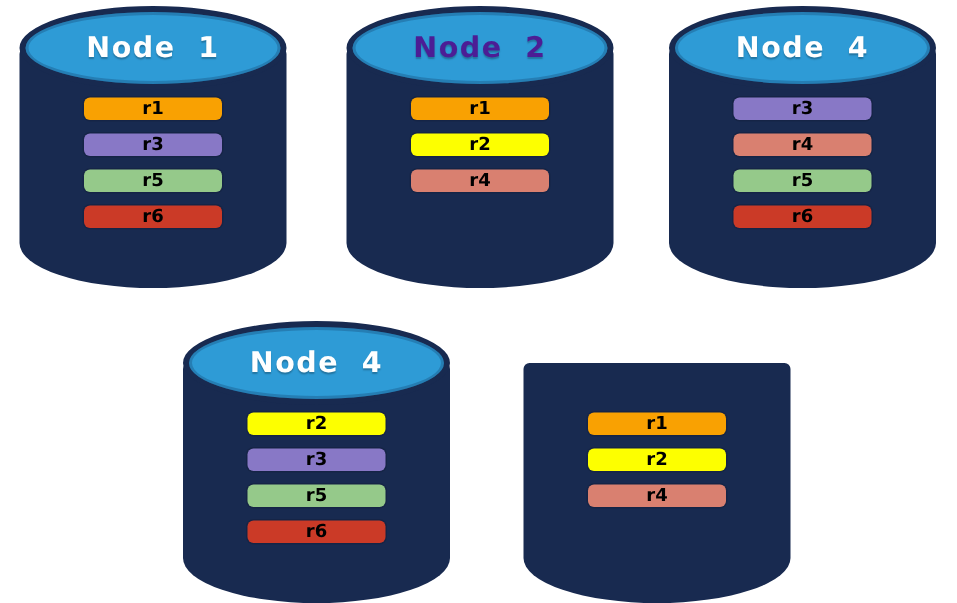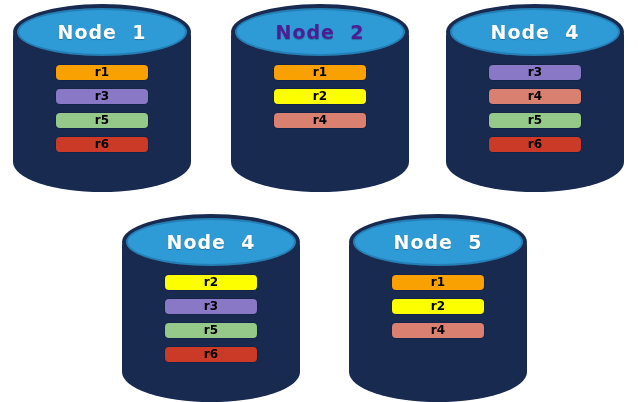--- a/index.html
+++ b/index.html
@@ -121,22 +121,19 @@
     </div>
     <div class="replica-list">
         <div class="bar" style="background-color: rgb(253, 255, 0); color: rgb(0, 0, 0);">r2</div>
         <div class="bar" style="background-color: rgb(136, 120, 198); color: rgb(0, 0, 0);">r3</div>
         <div class="bar" style="background-color: rgb(149, 201, 138); color: rgb(0, 0, 0);">r5</div>
         <div class="bar" style="background-color: rgb(203, 58, 39); color: rgb(0, 0, 0);">r6</div>
       </div>
   </div>
     <div class="node pos-5">
     <div class="node-body"></div>
-    <div class="node-top">
-      <span class="node-title" style="color: rgb(255, 255, 255);">Node  5</span>
-    </div>
     <div class="replica-list">
         <div class="bar" style="background-color: rgb(249, 161, 2); color: rgb(0, 0, 0);">r1</div>
         <div class="bar" style="background-color: rgb(253, 255, 0); color: rgb(0, 0, 0);">r2</div>
         <div class="bar" style="background-color: rgb(217, 128, 112); color: rgb(0, 0, 0);">r4</div>
       </div>
   </div>
   </div>
 
 </body></html>

